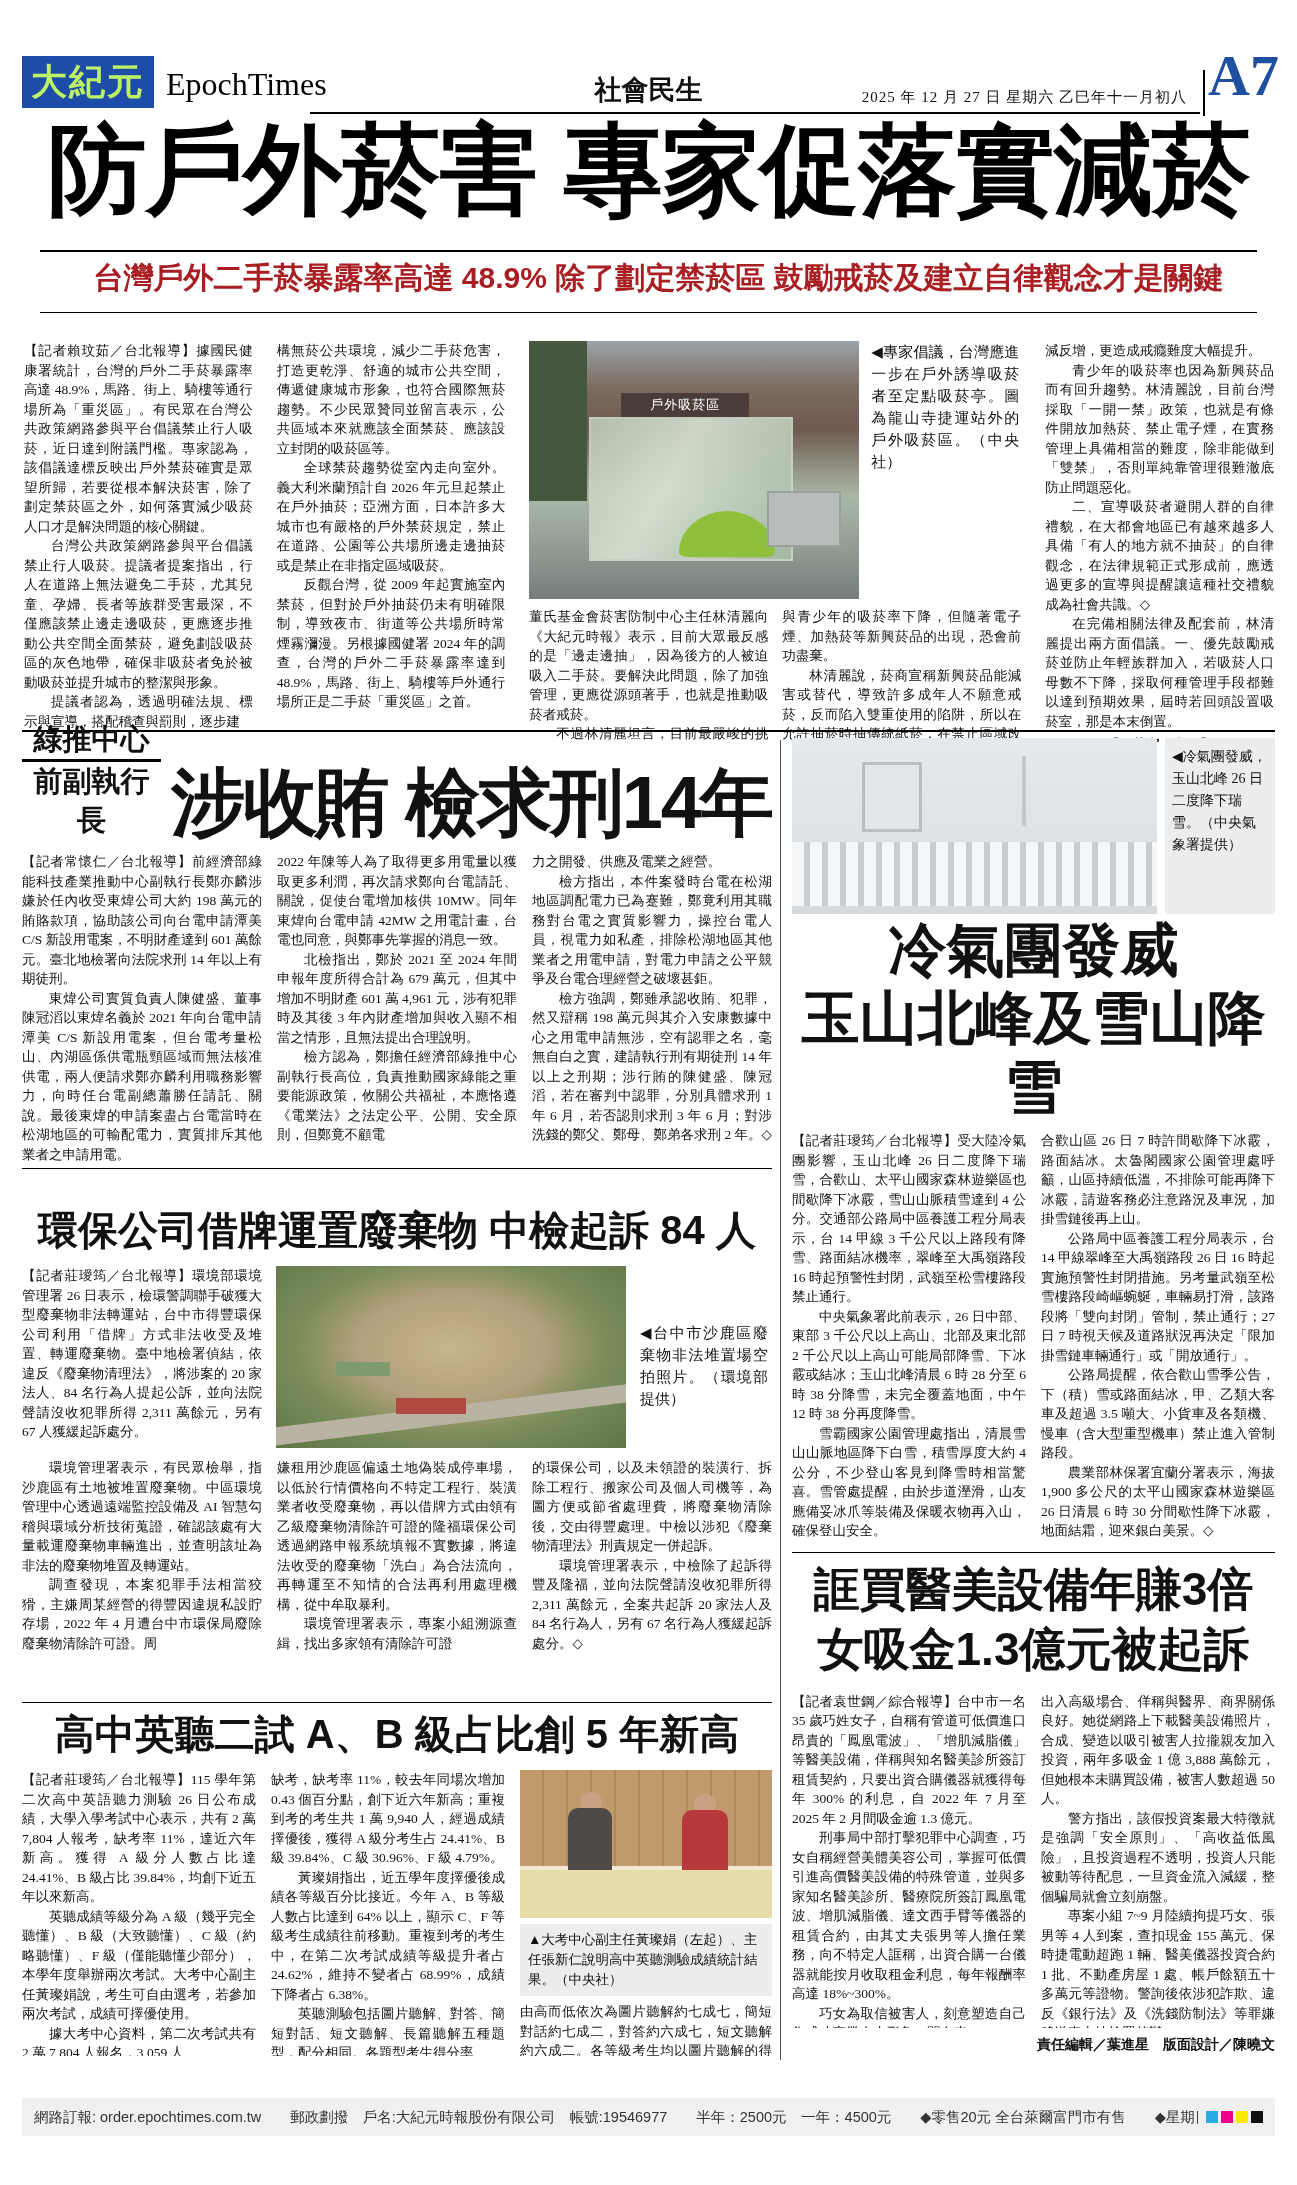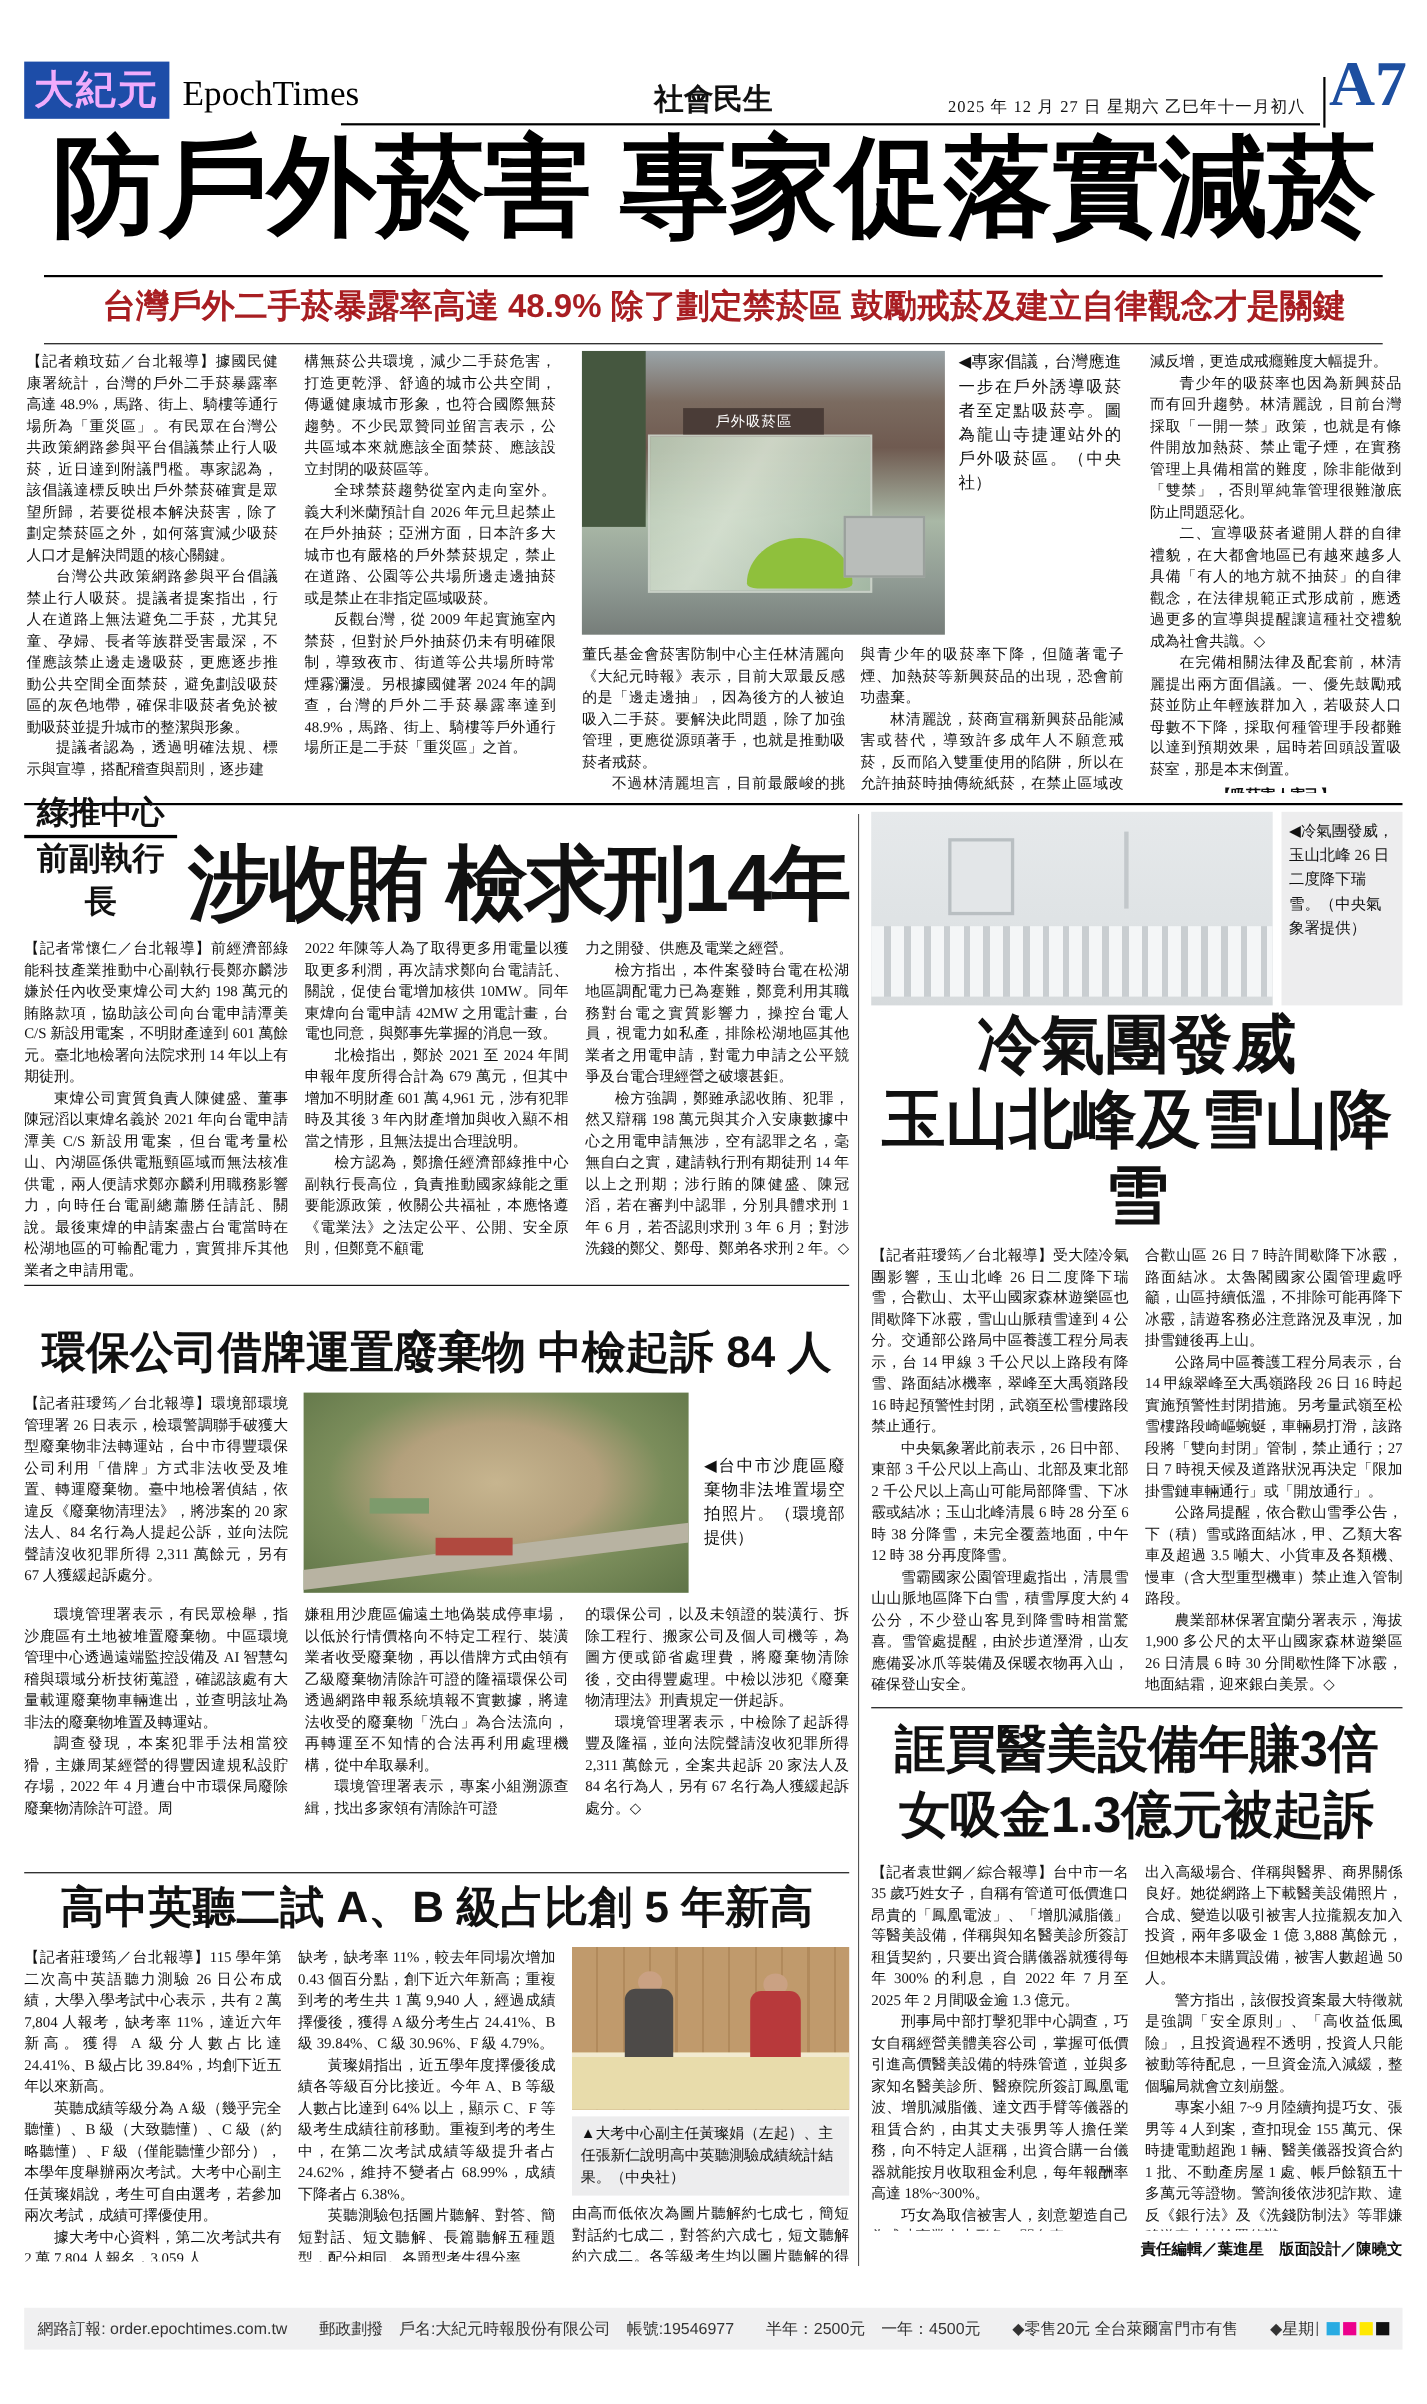--- a/index.html
+++ b/index.html
@@ -1,21 +1,21 @@
 <!DOCTYPE html>
 <html><head>
 <meta charset="utf-8">
 <style>
   html,body{margin:0;padding:0;background:#fff;}
   .page{position:relative;width:1297px;height:2185px;background:#fff;overflow:hidden;
         font-family:"Liberation Serif","DejaVu Serif",serif;color:#111;}
   .sans{font-family:"Liberation Sans","DejaVu Sans",sans-serif;}
   
   .logo-box{position:absolute;left:22px;top:56px;width:132px;height:52px;background:#1d4da8;
-            color:#f0abfc;font-weight:700;font-size:36px;line-height:52px;text-align:center;letter-spacing:2px;}
+            color:#bef264;font-weight:700;font-size:36px;line-height:52px;text-align:center;letter-spacing:2px;}
   .logo-latin{position:absolute;left:166px;top:66px;font-size:32px;font-family:"Liberation Serif",serif;color:#000;}
   .section-title{position:absolute;left:0;right:0;top:72px;text-align:center;font-weight:700;font-size:27px;}
   .header-rule{position:absolute;left:310px;top:112px;width:890px;height:2px;background:#000;}
   .header-date{position:absolute;right:110px;top:88px;font-size:15px;letter-spacing:1px;}
   .header-vbar{position:absolute;right:92px;top:70px;width:2px;height:46px;background:#000;}
   .page-no{position:absolute;right:18px;top:42px;font-size:58px;font-weight:700;color:#1e4fa0;
            font-family:"Liberation Serif",serif;}
   
   .h1-main{position:absolute;left:0;right:0;top:108px;text-align:center;font-weight:900;font-size:99px;
            line-height:1.25;letter-spacing:-1px;color:#000;}
@@ -23,21 +23,21 @@
   .subhead{position:absolute;left:0;right:0;top:258px;text-align:center;font-weight:700;font-size:30px;
            color:#a81e22;padding-left:20px;}
   .rule-b{position:absolute;left:40px;right:40px;top:312px;height:1px;background:#000;}
   
   .btxt{font-size:13.5px;line-height:19.5px;text-align:justify;overflow:hidden;}
   .btxt p{margin:0;text-indent:2em;}
   .btxt p.lead,.btxt p.cont{text-indent:0;}
   .tagline{text-align:center;font-weight:700;text-indent:0 !important;margin-top:4px !important;}
   .cap{font-size:15px;line-height:22px;text-align:justify;overflow:hidden;}
   
-  .a1{position:absolute;left:24px;top:319px;width:1250px;height:402px;display:flex;gap:24px;}
+  .a1{position:absolute;left:24px;top:341px;width:1250px;height:402px;display:flex;gap:24px;}
   .a1 .col{width:236px;height:402px;}
   .a1 .mid{width:492px;display:flex;flex-direction:column;}
   .a1 .midtop{display:flex;gap:12px;height:258px;}
   .a1 .midbot{display:flex;gap:14px;margin-top:8px;flex:1;overflow:hidden;}
   .a1 .midbot .scol{width:239px;height:136px;}
   
   .ph{position:relative;overflow:hidden;background:#cfd4cf;}
   .ph1{width:330px;height:258px;background:linear-gradient(180deg,#9aa4a8 0%,#7b6b60 18%,#6f5a50 34%,#a9b8a6 60%,#8f9a93 82%,#767d79 100%);}
   .ph1-sign{position:absolute;left:92px;top:52px;width:128px;height:24px;background:#4a3c37;color:#fff;
             font-size:13px;line-height:24px;text-align:center;letter-spacing:1px;}

